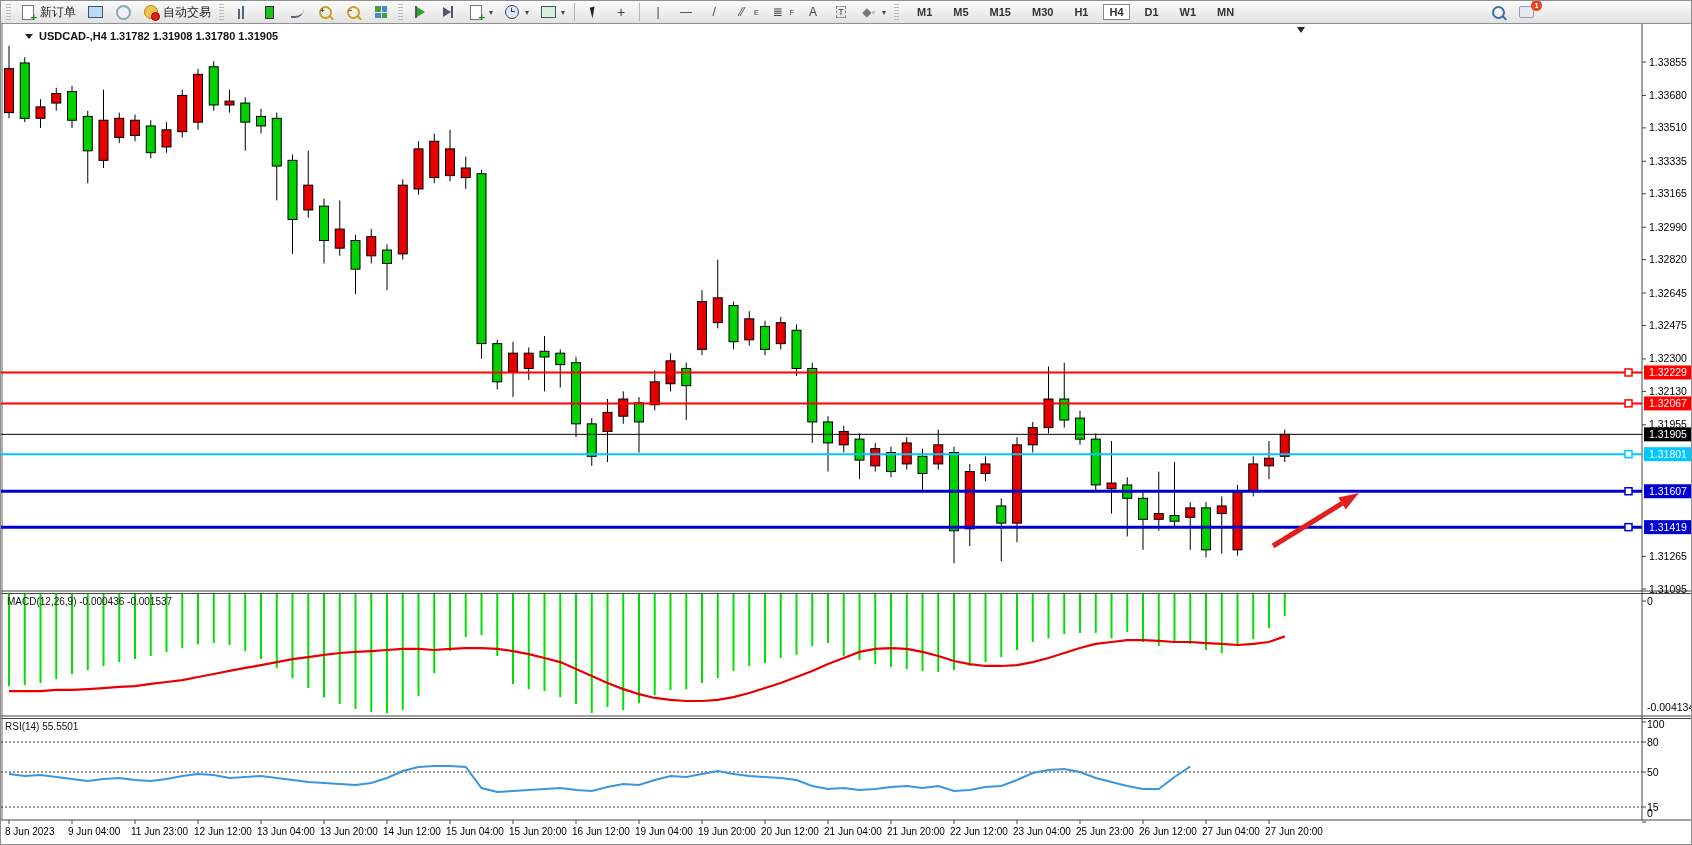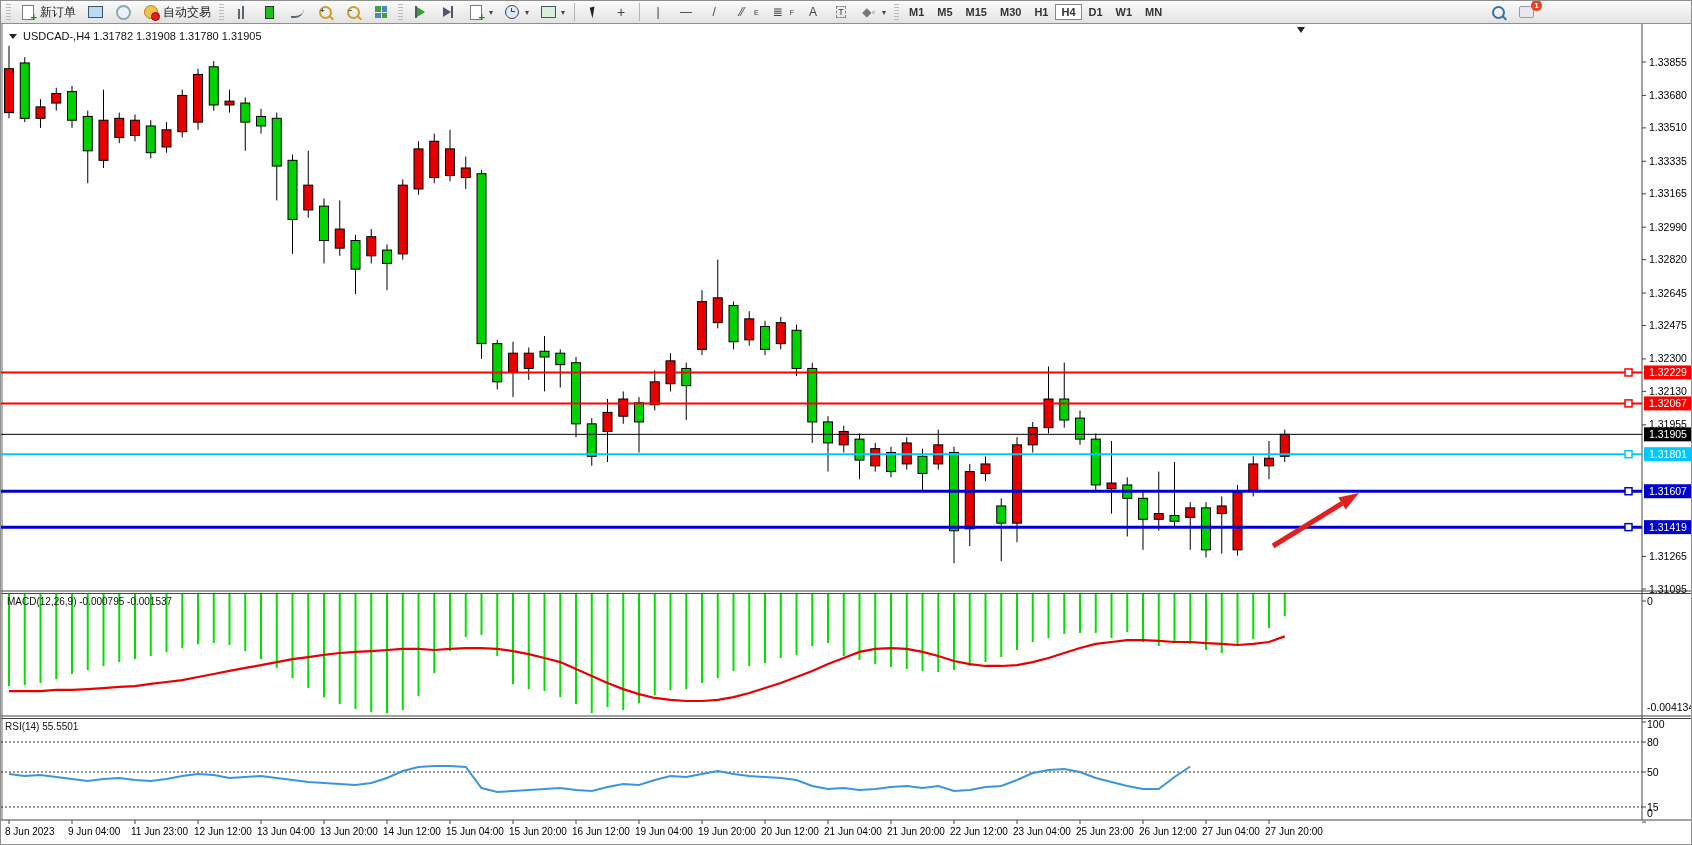--- a/index.html
+++ b/index.html
@@ -3,21 +3,21 @@
 <meta charset="utf-8">
 <style>
   html,body{margin:0;padding:0;background:#e9e9e9;font-family:"Liberation Sans",sans-serif;}
   #win{position:relative;width:1692px;height:845px;background:#fff;overflow:hidden;border:1px solid #8f8f8f;box-sizing:border-box;}
   
   #toolbar{position:absolute;left:0;top:0;width:100%;height:23px;background:linear-gradient(#fbfbfb,#e2e2e2);
     border-bottom:1px solid #8f8f8f;display:flex;align-items:center;gap:2px;padding-left:3px;box-sizing:border-box;font-size:12px;color:#222;}
   .grip{width:5px;height:16px;background:repeating-linear-gradient(#bbb 0 1px,transparent 1px 3px);margin:0 2px;}
   .sep{width:1px;height:18px;background:#b5b5b5;margin:0 3px;}
   .tbtn{height:19px;display:inline-flex;align-items:center;gap:3px;padding:0 3px;border:1px solid transparent;border-radius:2px;cursor:default;}
-  .tf{font-size:11px;font-weight:bold;color:#333;padding:1px 5px;border:1px solid transparent;}
+  .tf{font-size:11px;font-weight:bold;color:#333;padding:1px 5px;border:1px solid transparent;margin-left:8px;}
   .tf.active{background:#fff;border:1px solid #888;}
   .ic{position:relative;width:18px;height:16px;display:inline-flex;align-items:center;justify-content:center;font-size:11px;}
   .page{width:10px;height:13px;background:#fff;border:1px solid #778;}
   .plus{position:absolute;right:0;bottom:-2px;color:#0a8a0a;font-weight:bold;font-size:11px;line-height:9px;}
   .monitor{width:13px;height:10px;border:1px solid #456;background:#bcd9f7;}
   .sig{width:11px;height:11px;border-radius:50%;border:2px solid #8aa;background:#eef;}
   .globe{width:12px;height:12px;border-radius:50%;background:#f0c24b;border:1px solid #b8860b;}
   .reddot{position:absolute;right:0;bottom:-1px;width:7px;height:7px;border-radius:50%;background:#e02020;border:1px solid #900;}
   .bars-ic{display:flex;gap:2px;align-items:flex-end;}
   .bars-ic i{display:block;width:2px;background:#567;}
@@ -42,21 +42,21 @@
   .glyph{color:#444;font-size:12px;}
   .sub{font-size:7px;vertical-align:sub;color:#333;}
   .Tbox{border:1px dashed #888;padding:0 1px;font-size:9px;color:#333;}
   .chatic{width:13px;height:10px;background:#e8e8f0;border:1px solid #99a;border-radius:2px;position:relative;}
   .badge1{position:absolute;right:-7px;top:-4px;width:11px;height:11px;background:#e8431f;color:#fff;border-radius:50%;
     font-size:8px;font-weight:bold;display:flex;align-items:center;justify-content:center;}
   
   #chart{position:absolute;left:0;top:23px;width:1692px;height:822px;background:#fff;}
   #csvg{position:absolute;left:0;top:0;}
   .ovl{position:absolute;font-size:11px;color:#111;white-space:nowrap;z-index:5;}
-  #title-ovl{left:8px;top:6px;display:flex;gap:6px;align-items:center;}
+  #title-ovl{left:24px;top:6px;display:flex;gap:6px;align-items:center;font-weight:bold;}
   #macd-label{left:6px;top:572px;font-size:10px;}
   #rsi-label{left:4px;top:697px;font-size:10px;}
   .tri{width:0;height:0;border-left:4px solid transparent;border-right:4px solid transparent;border-top:5px solid #222;display:inline-block;}
   text{font-family:"Liberation Sans",sans-serif;}
 </style>
 </head>
 <body>
 
 <div id="win">
 
@@ -621,16 +621,16 @@
           <line x1="1205" y1="796" x2="1205" y2="800" stroke="#444"></line>
           <text x="1201" y="811" font-size="10" fill="#000">27 Jun 04:00</text>
           <line x1="1268" y1="796" x2="1268" y2="800" stroke="#444"></line>
           <text x="1264" y="811" font-size="10" fill="#000">27 Jun 20:00</text>
         </g>
       </svg>
     <div class="ovl" id="title-ovl">
       <span class="tri"></span>
       <span>USDCAD-,H4  1.31782 1.31908 1.31780 1.31905</span>
     </div>
-    <div class="ovl" id="macd-label">MACD(12,26,9) -0.000795 -0.001537</div>
+    <div class="ovl" id="macd-label">MACD(12,26,9) -0.000436 -0.001537</div>
     <div class="ovl" id="rsi-label">RSI(14) 55.5501</div>
   </div>
 </div>
 
 </body></html>

